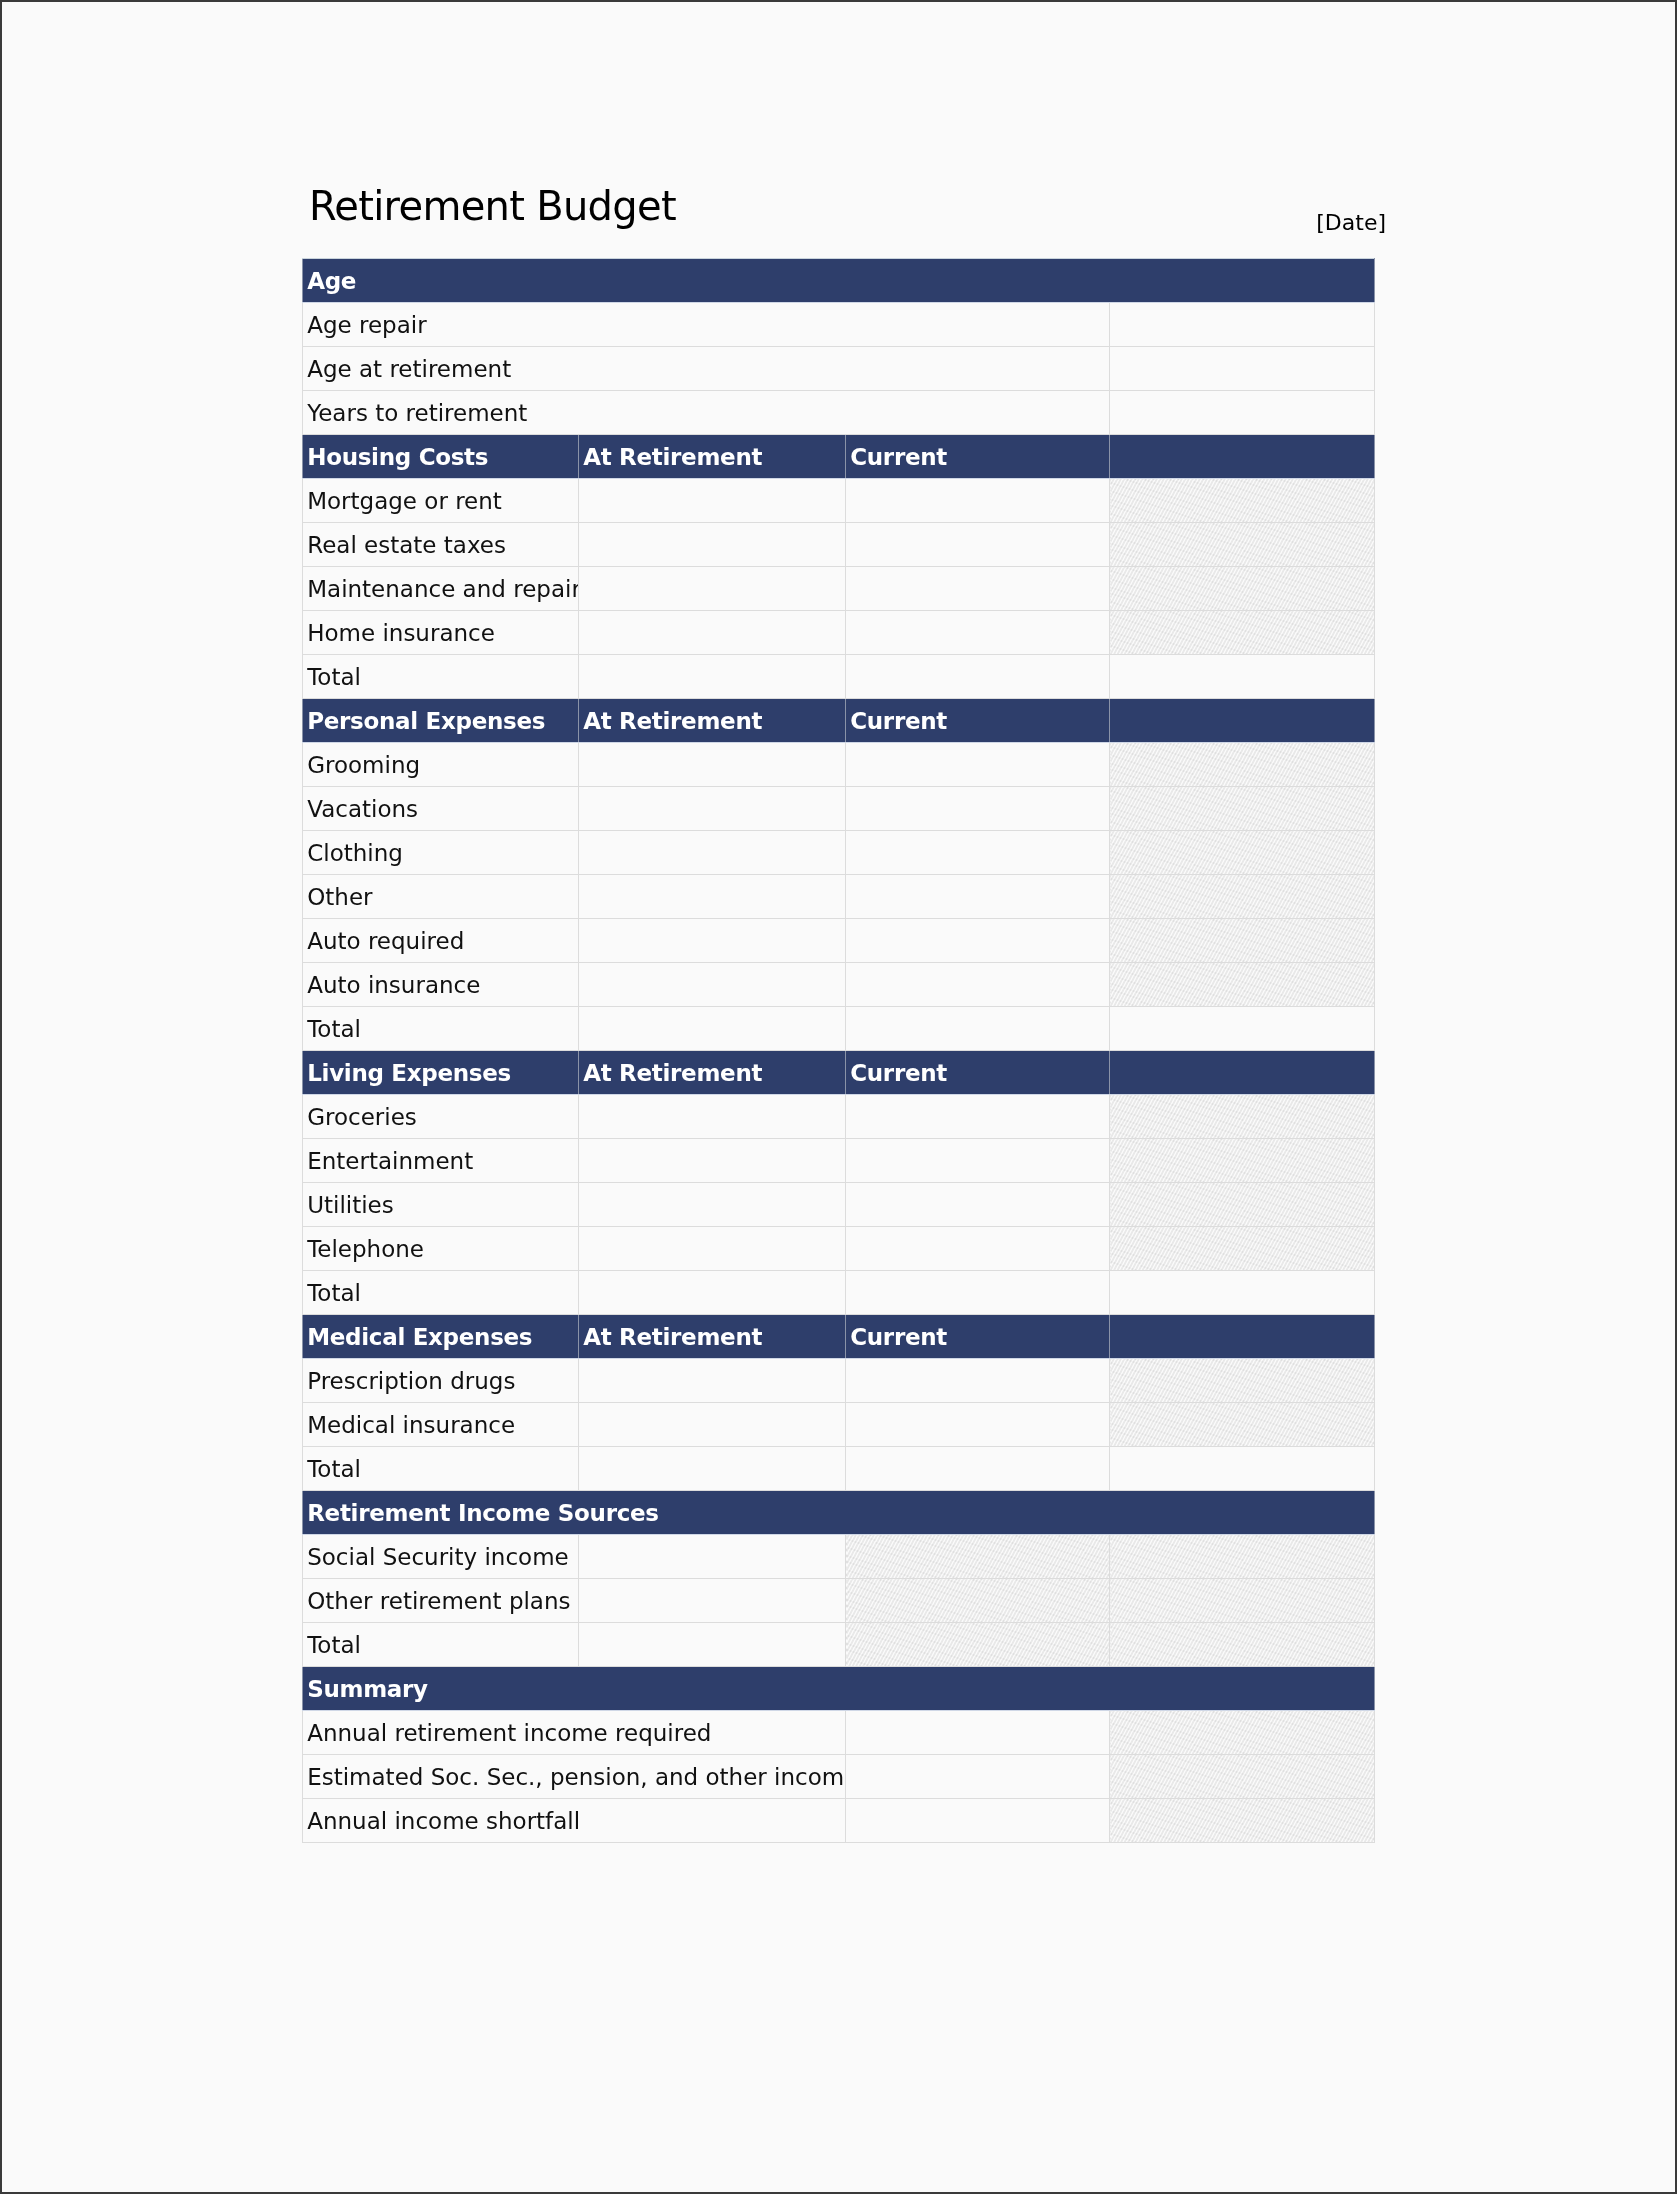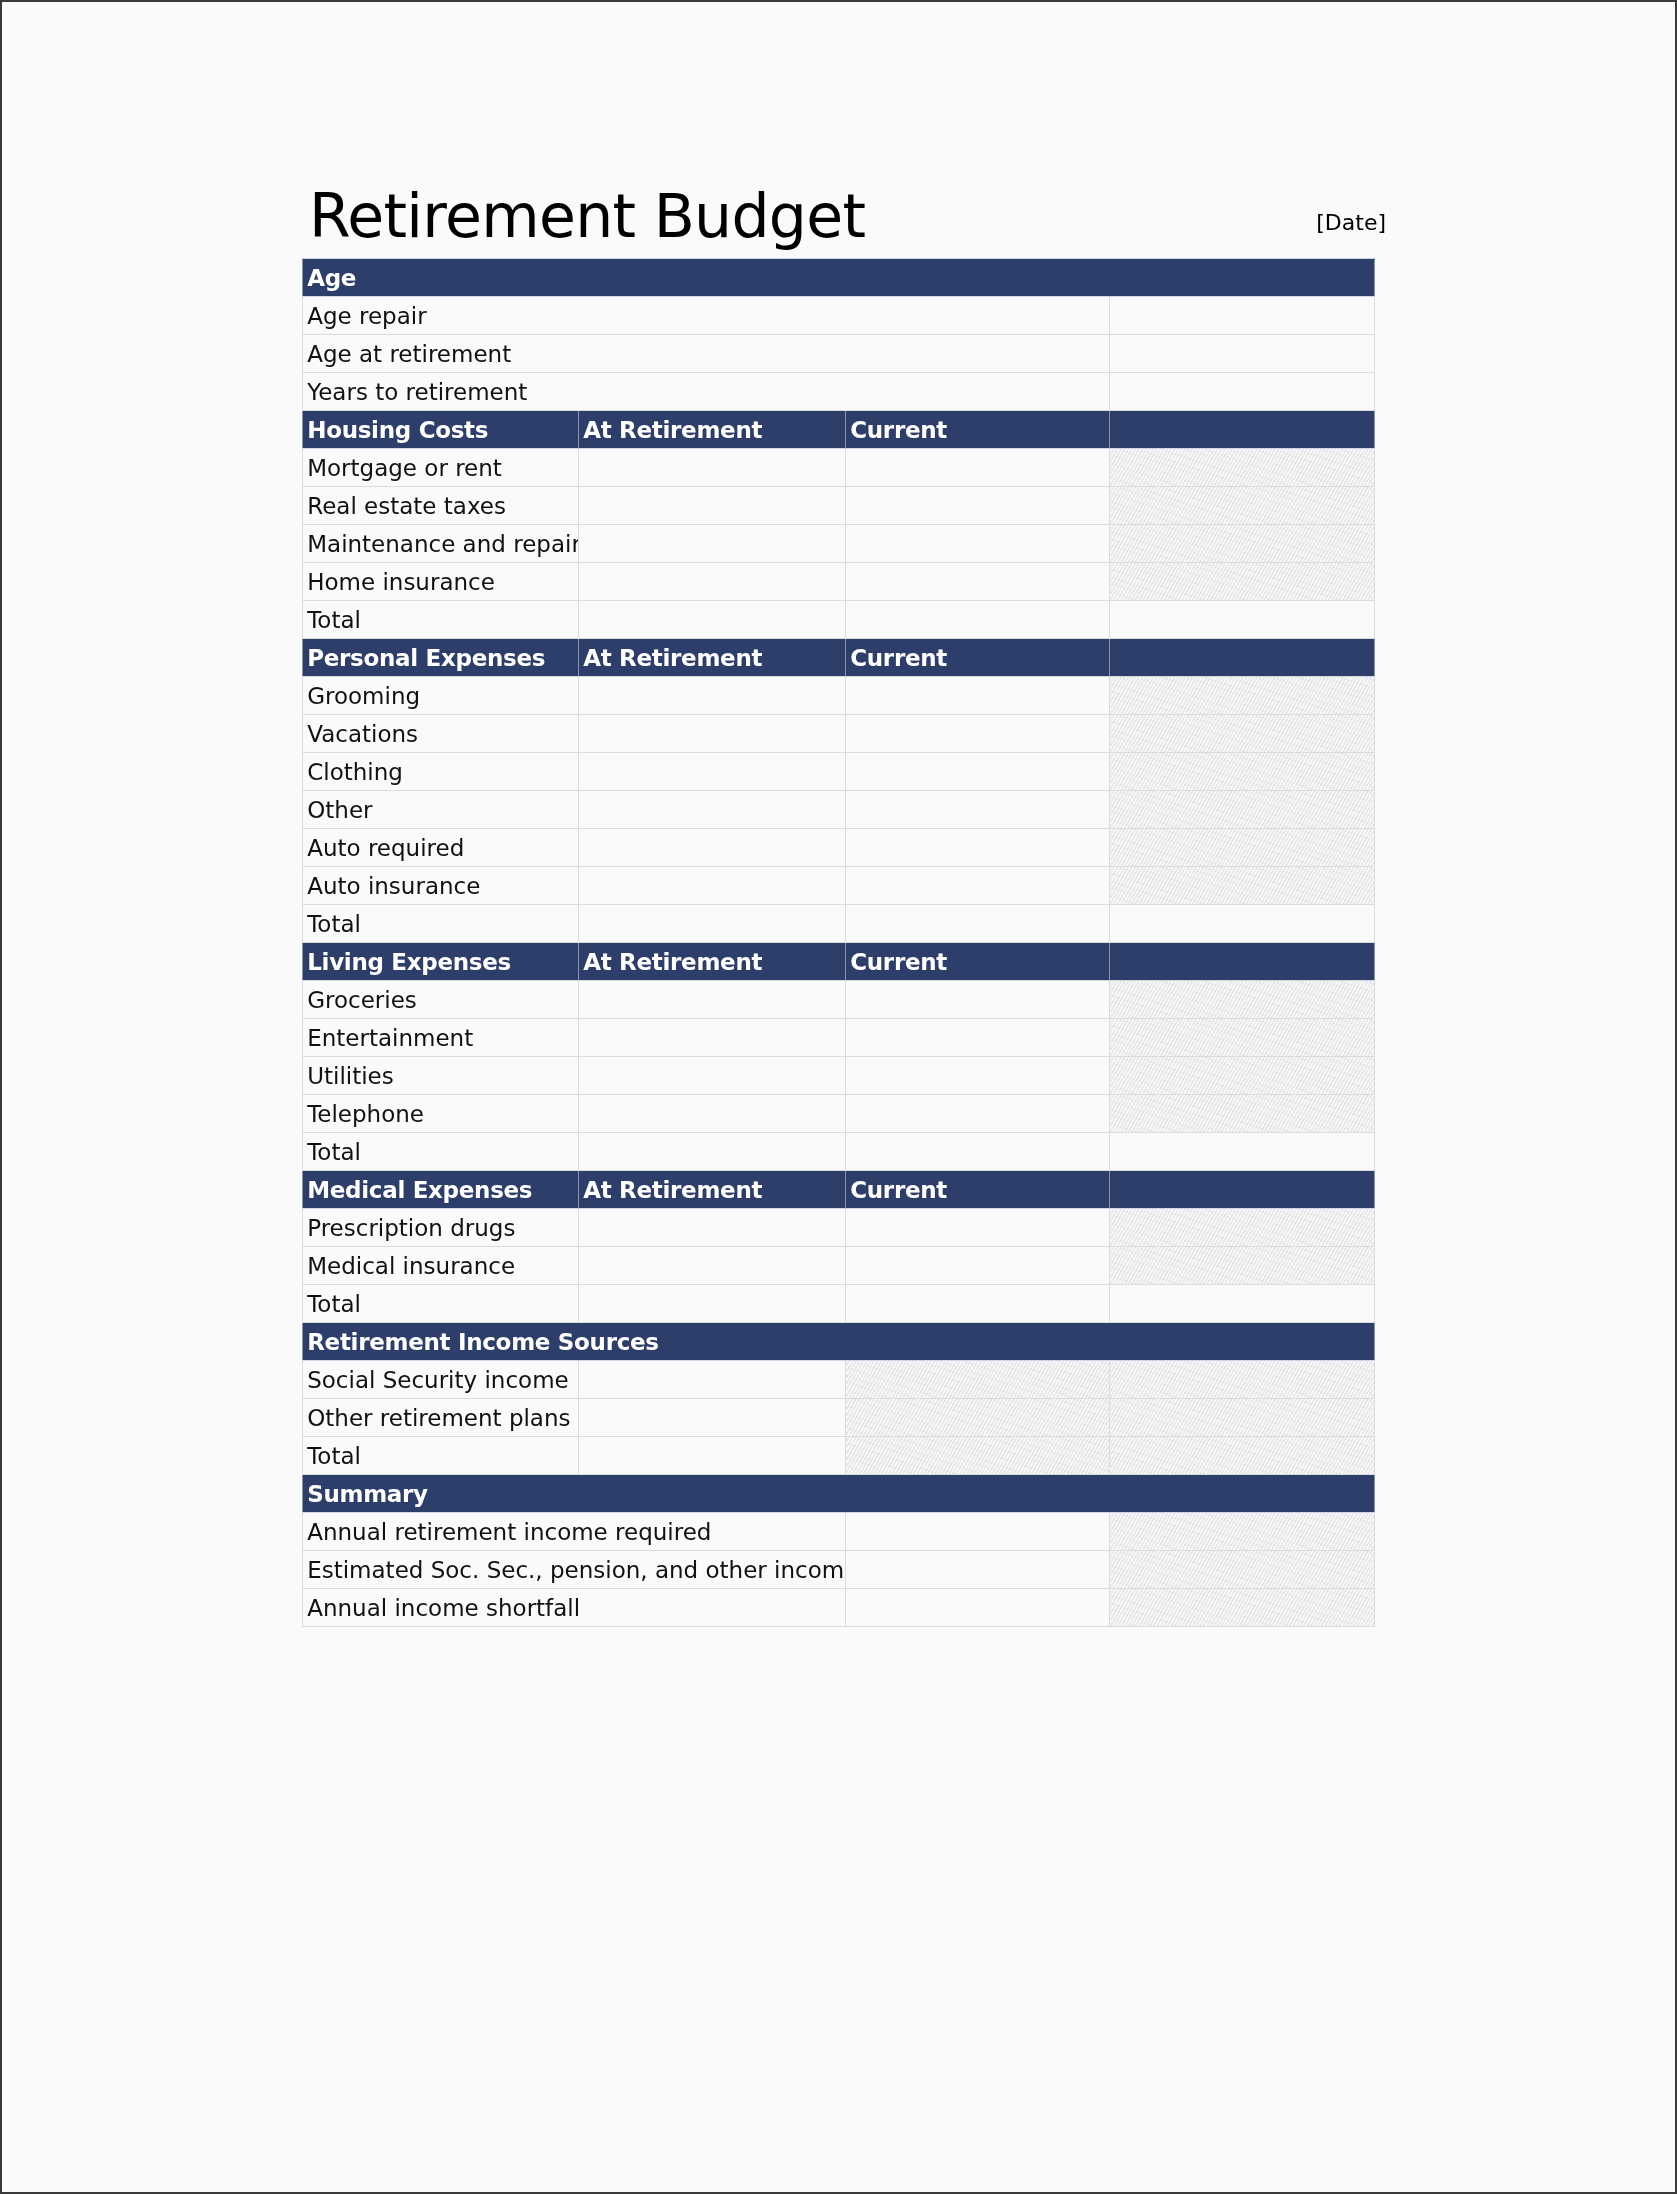--- a/index.html
+++ b/index.html
@@ -11,38 +11,38 @@
     font-family: "DejaVu Sans", sans-serif;
   }
   .frame {
     position: absolute; left: 0; top: 0;
     width: 1673px; height: 2190px;
     border: 2.1px solid #3a3a3a;
     background: #fafafa;
   }
   .title {
     position: absolute; left: 309px; top: 186px;
-    font-size: 60px; color: #000; line-height: 1;
+    font-size: 40px; color: #000; line-height: 1;
     letter-spacing: -0.7px;
   }
   .date {
     position: absolute; right: 292px; top: 212px;
     font-size: 22px; color: #000; line-height: 1;
   }
   table.budget {
     position: absolute; left: 302px; top: 258px;
     width: 1071px;
     border-collapse: collapse;
     table-layout: fixed;
   }
   table.budget col.c1 { width: 276px; }
   table.budget col.c2 { width: 267px; }
   table.budget col.c3 { width: 264px; }
   table.budget col.c4 { width: 265px; }
-  table.budget tr { height: 38px; }
+  table.budget tr { height: 44px; }
   table.budget td {
     border: 1.4px solid #dcdcdc;
     padding: 0 0 0 4.2px;
     font-size: 23px;
     color: #111;
     background: #fafafa;
     white-space: nowrap;
     overflow: hidden;
     vertical-align: middle;
   }

